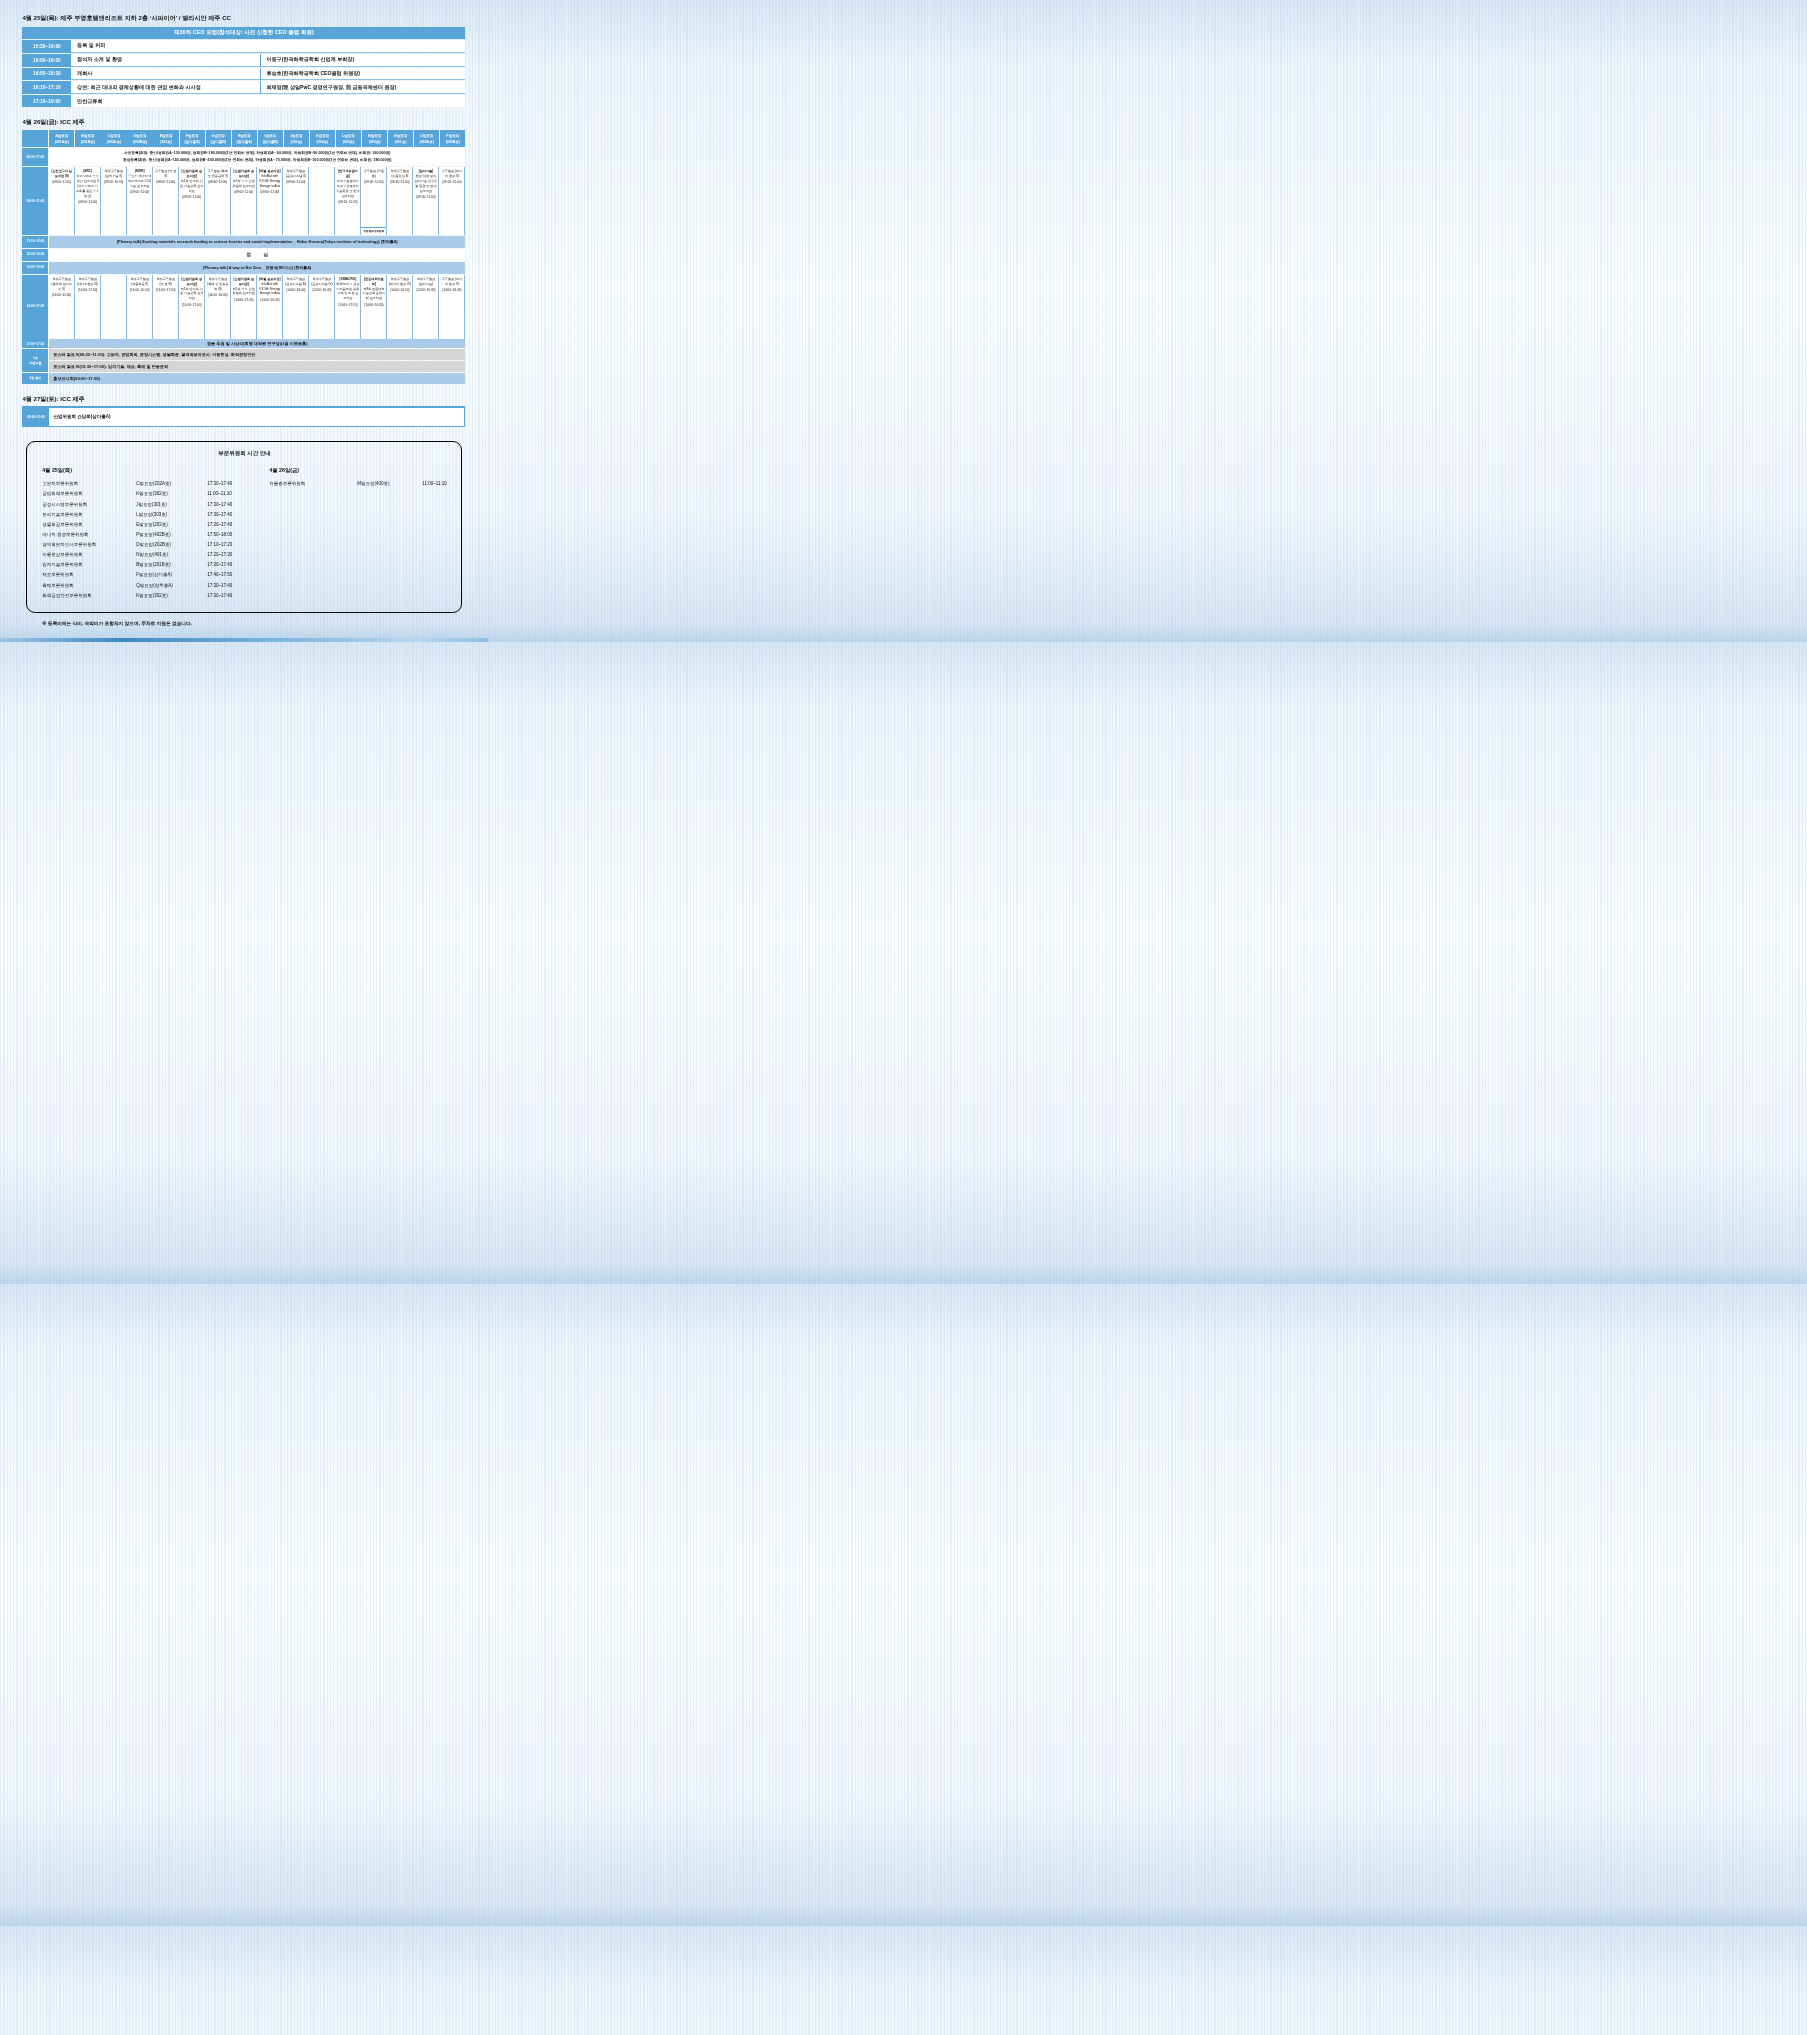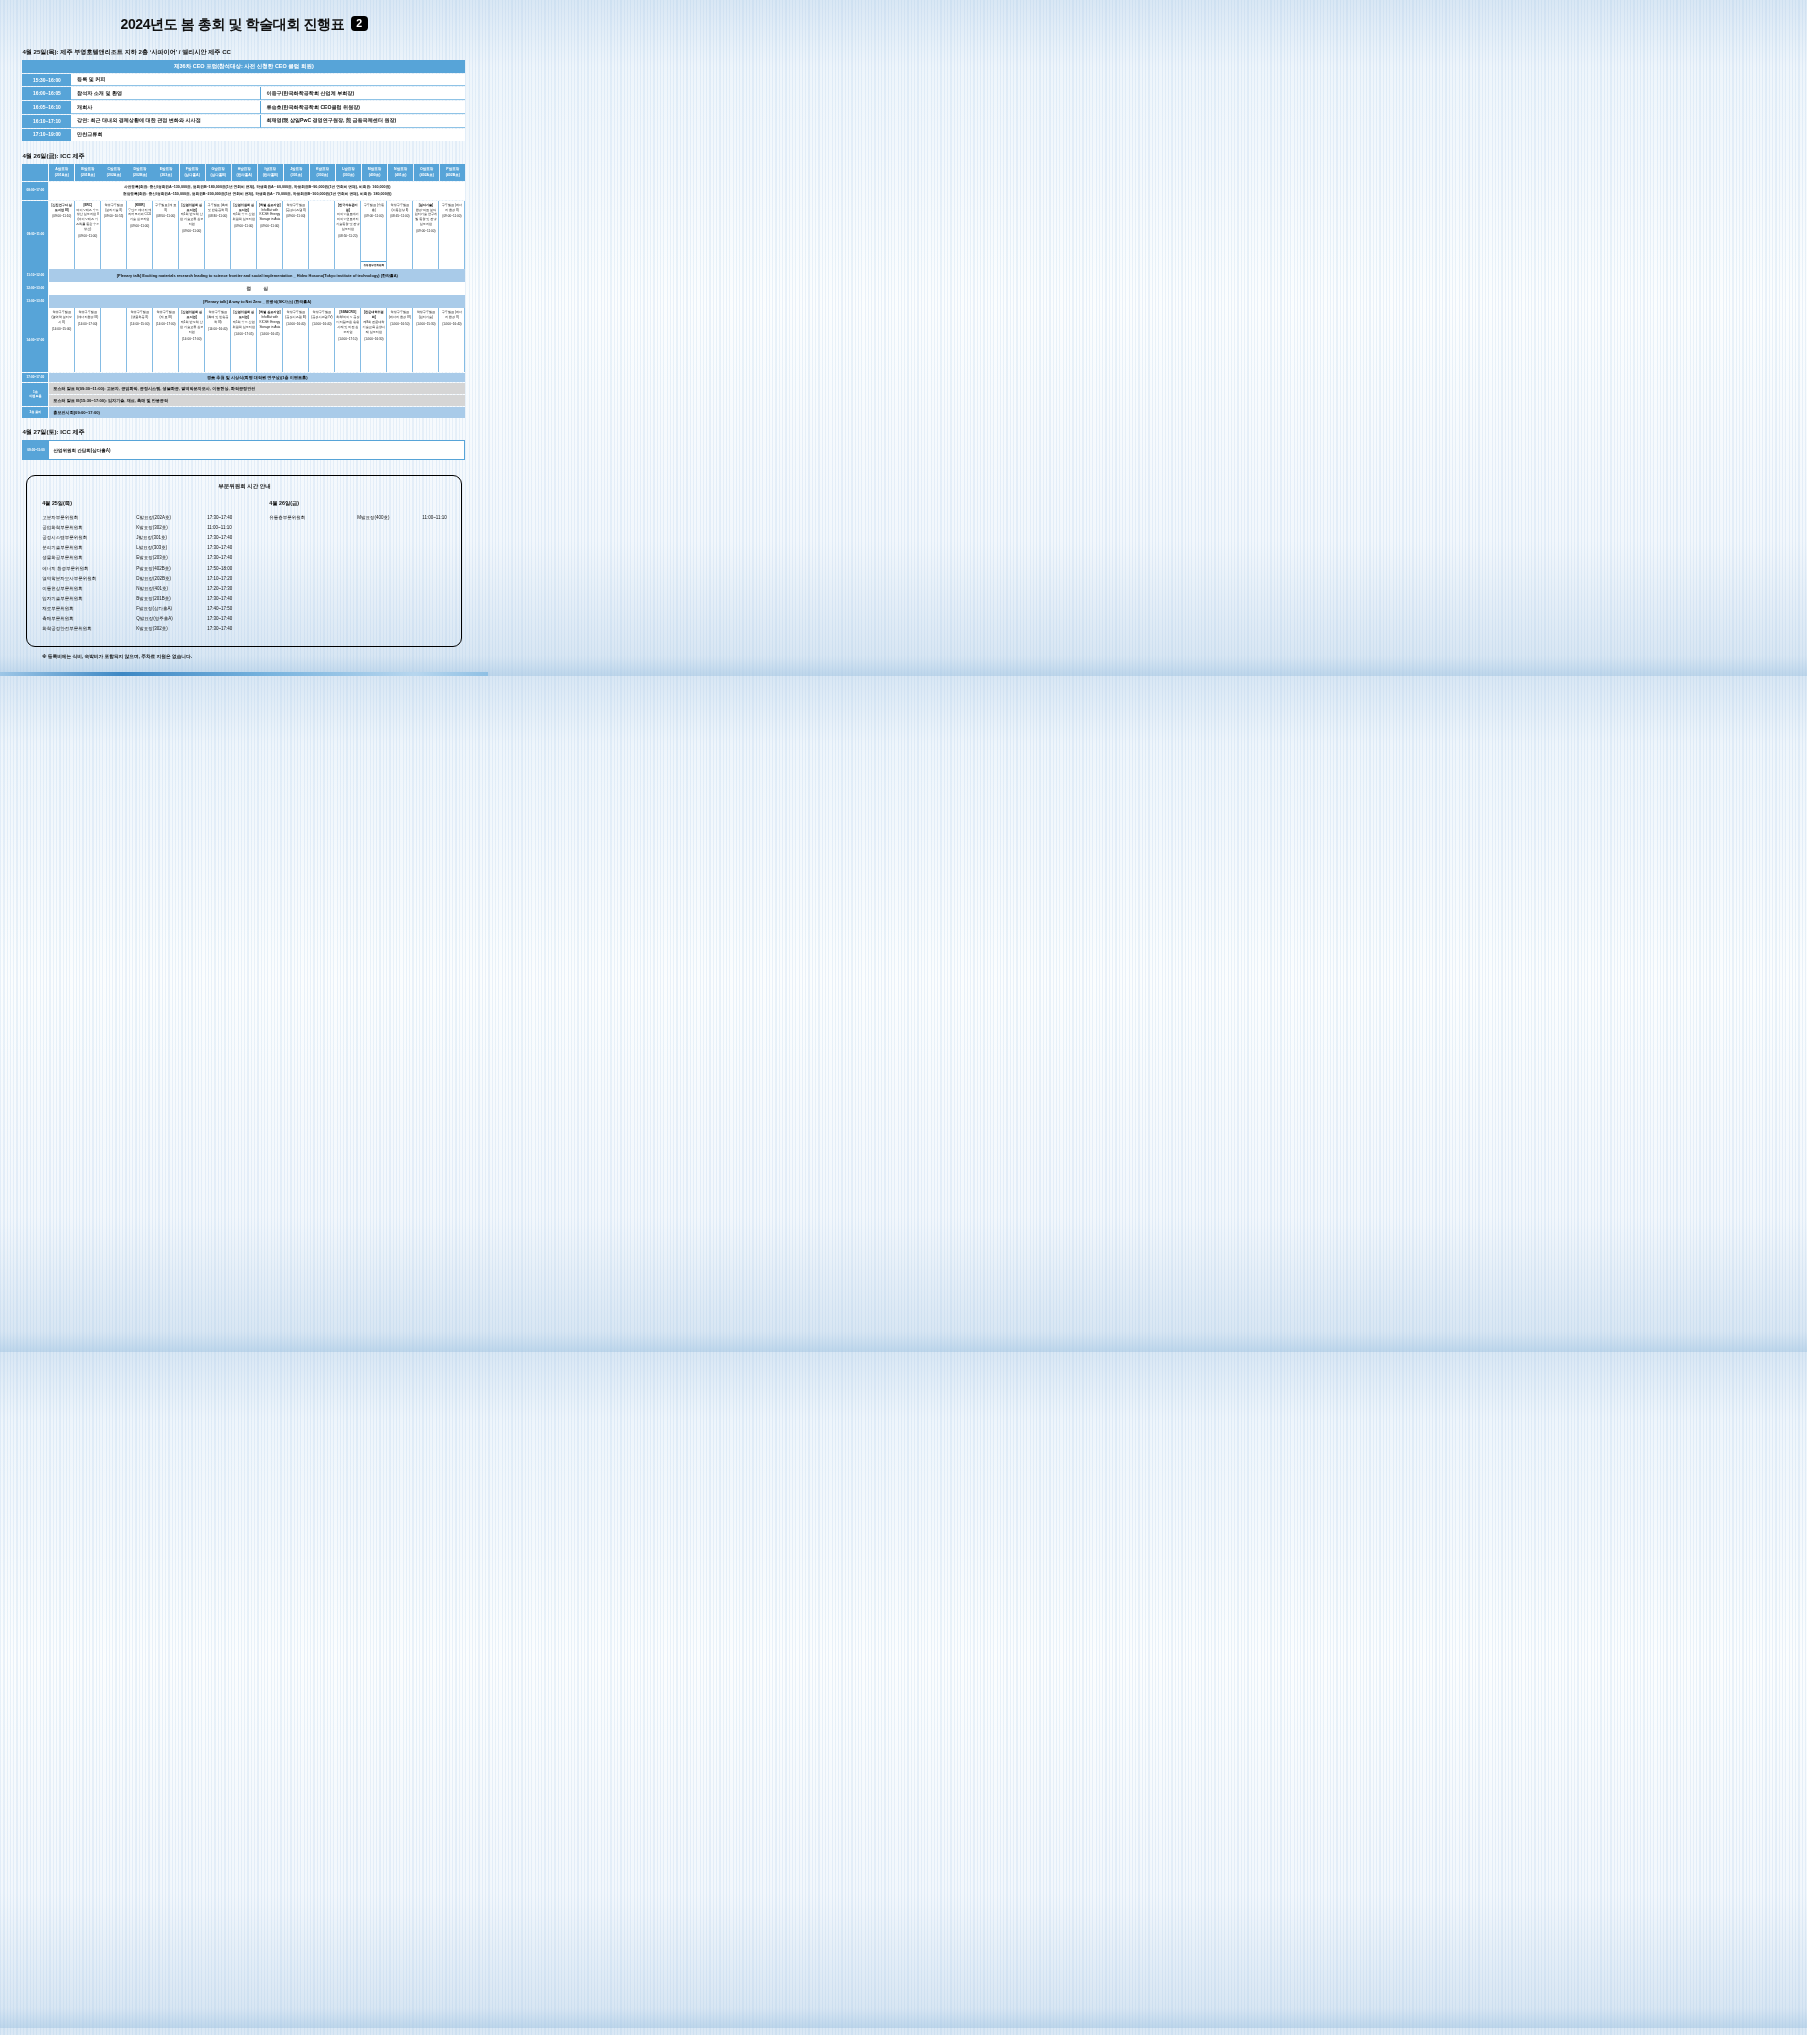--- a/index.html
+++ b/index.html
@@ -87,24 +87,20 @@
   .bcol2 .cvenue{width:65px;}
   .foot{margin:6.5px 0 0 19.5px; font-size:4.7px; font-weight:bold;}
   .bottom-bar{position:absolute; left:0; right:0; bottom:0; height:4.1px;
     background:linear-gradient(90deg,#9dc6e6,#3d88c4 25%,#77b3de 55%,#b7d6ee 85%,#8fc0e4);}
 </style>
 </head>
 <body>
 
 <div class="content">
 
-  <div class="title-wrap">
-    <span class="title">2024년도 봄 총회 및 학술대회 진행표</span>
-    <span class="badge">2</span>
-  </div>
 
   <div class="day-heading first">4월 25일(목): 제주 부영호텔앤리조트 지하 2층 ‘사파이어’ / 엘리시안 제주 CC</div>
   <table class="ceo">
     <thead>
       <tr>
         <th colspan="3">제36차 CEO 포럼(참석대상: 사전 신청한 CEO 클럽 회원)</th>
       </tr>
     </thead>
     <tbody>
         <tr>

